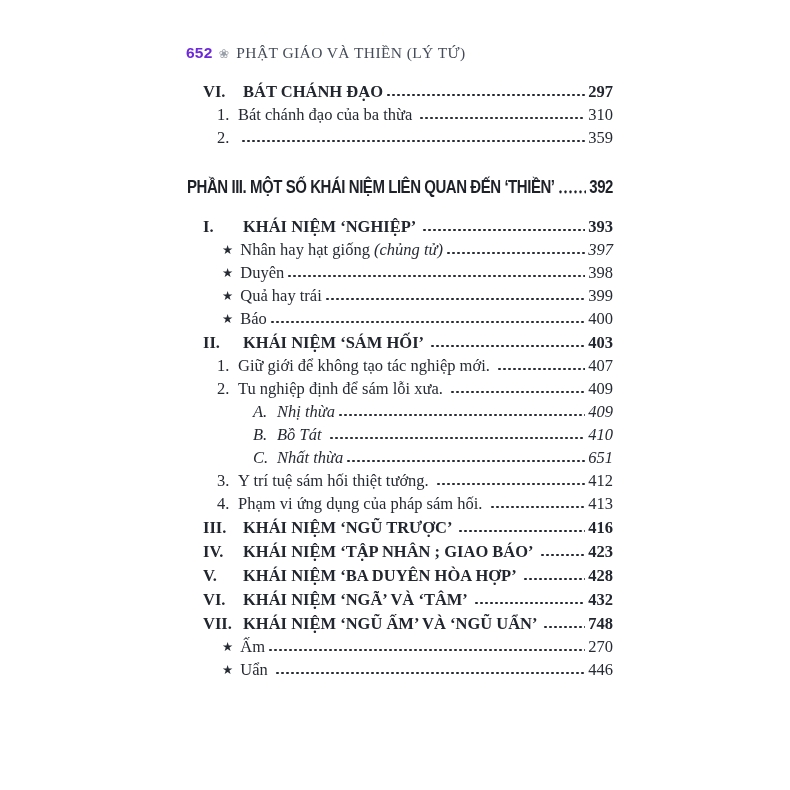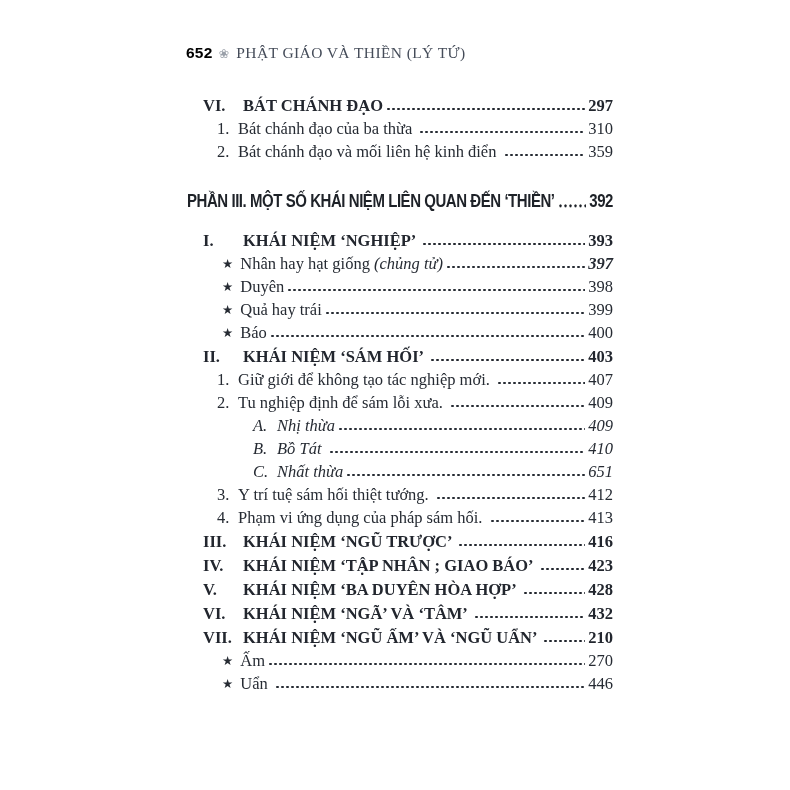--- a/index.html
+++ b/index.html
@@ -23,39 +23,39 @@
     top: 44px;
     display: flex;
     align-items: baseline;
     font-size: 15.5px;
     letter-spacing: 0.4px;
     white-space: nowrap;
   }
   .header .num {
     font-family: "Liberation Sans", sans-serif;
     font-weight: bold;
-    color: #000000;
+    color: #6d28d9;
     letter-spacing: 0.2px;
   }
   .header .orn {
     font-family: "DejaVu Sans", sans-serif;
     color: #9aa0a9;
     font-size: 12.5px;
     margin: 0 7px 0 6px;
     align-self: center;
   }
   .header .title {
     color: #454c59;
     text-align: center;
   }
   
   .toc {
     position: absolute;
     left: 203px;
-    top: 92px;
+    top: 78px;
     width: 410px;
   }
   .row {
     display: flex;
     align-items: baseline;
     line-height: 21px;
     font-size: 16.5px;
     margin-bottom: 2px;
     white-space: nowrap;
   }
@@ -99,21 +99,21 @@
     color: #1e2228;
     margin-left: -16px;
     margin-top: 26px;
     margin-bottom: 16px;
     line-height: 26px;
     transform: scaleY(1.22);
     transform-origin: left center;
   }
   .part .dots { min-width: 12px; background-position: left 0 bottom 7px; }
 
-  .em-page .pg { font-weight: bold; font-style: italic; }
+  .em-page .pg { font-weight: normal; font-style: italic; }
 </style>
 </head>
 <body>
 
 <div class="page">
 
   <div class="header">
     <span class="num">652</span>
     <span class="orn">❀</span>
     <span class="title">PHẬT GIÁO VÀ THIỀN (LÝ TỨ)</span>
@@ -127,21 +127,20 @@
         <span class="pg">297</span>
       </div>
       <div class="row sub">
         <span class="num">1.</span>
         <span class="label">Bát chánh đạo của ba thừa </span>
         <span class="dots"></span>
         <span class="pg">310</span>
       </div>
       <div class="row sub">
         <span class="num">2.</span>
-        <span class="label">Bát chánh đạo và mối liên hệ kinh điển </span>
         <span class="dots"></span>
         <span class="pg">359</span>
       </div>
       <div class="row part">
         <span class="label">PHẦN III. MỘT SỐ KHÁI NIỆM LIÊN QUAN ĐẾN ‘THIỀN’</span>
         <span class="dots"></span>
         <span class="pg">392</span>
       </div>
       <div class="row section">
         <span class="num">I.</span>
@@ -242,21 +241,21 @@
       <div class="row section">
         <span class="num">VI.</span>
         <span class="label">KHÁI NIỆM ‘NGÃ’ VÀ ‘TÂM’ </span>
         <span class="dots"></span>
         <span class="pg">432</span>
       </div>
       <div class="row section">
         <span class="num">VII.</span>
         <span class="label">KHÁI NIỆM ‘NGŨ ẤM’ VÀ ‘NGŨ UẨN’ </span>
         <span class="dots"></span>
-        <span class="pg">210</span>
+        <span class="pg">748</span>
       </div>
       <div class="row star">
         <span class="bullet">★</span>
         <span class="label">Ấm</span>
         <span class="dots"></span>
         <span class="pg">270</span>
       </div>
       <div class="row star">
         <span class="bullet">★</span>
         <span class="label">Uẩn </span>

